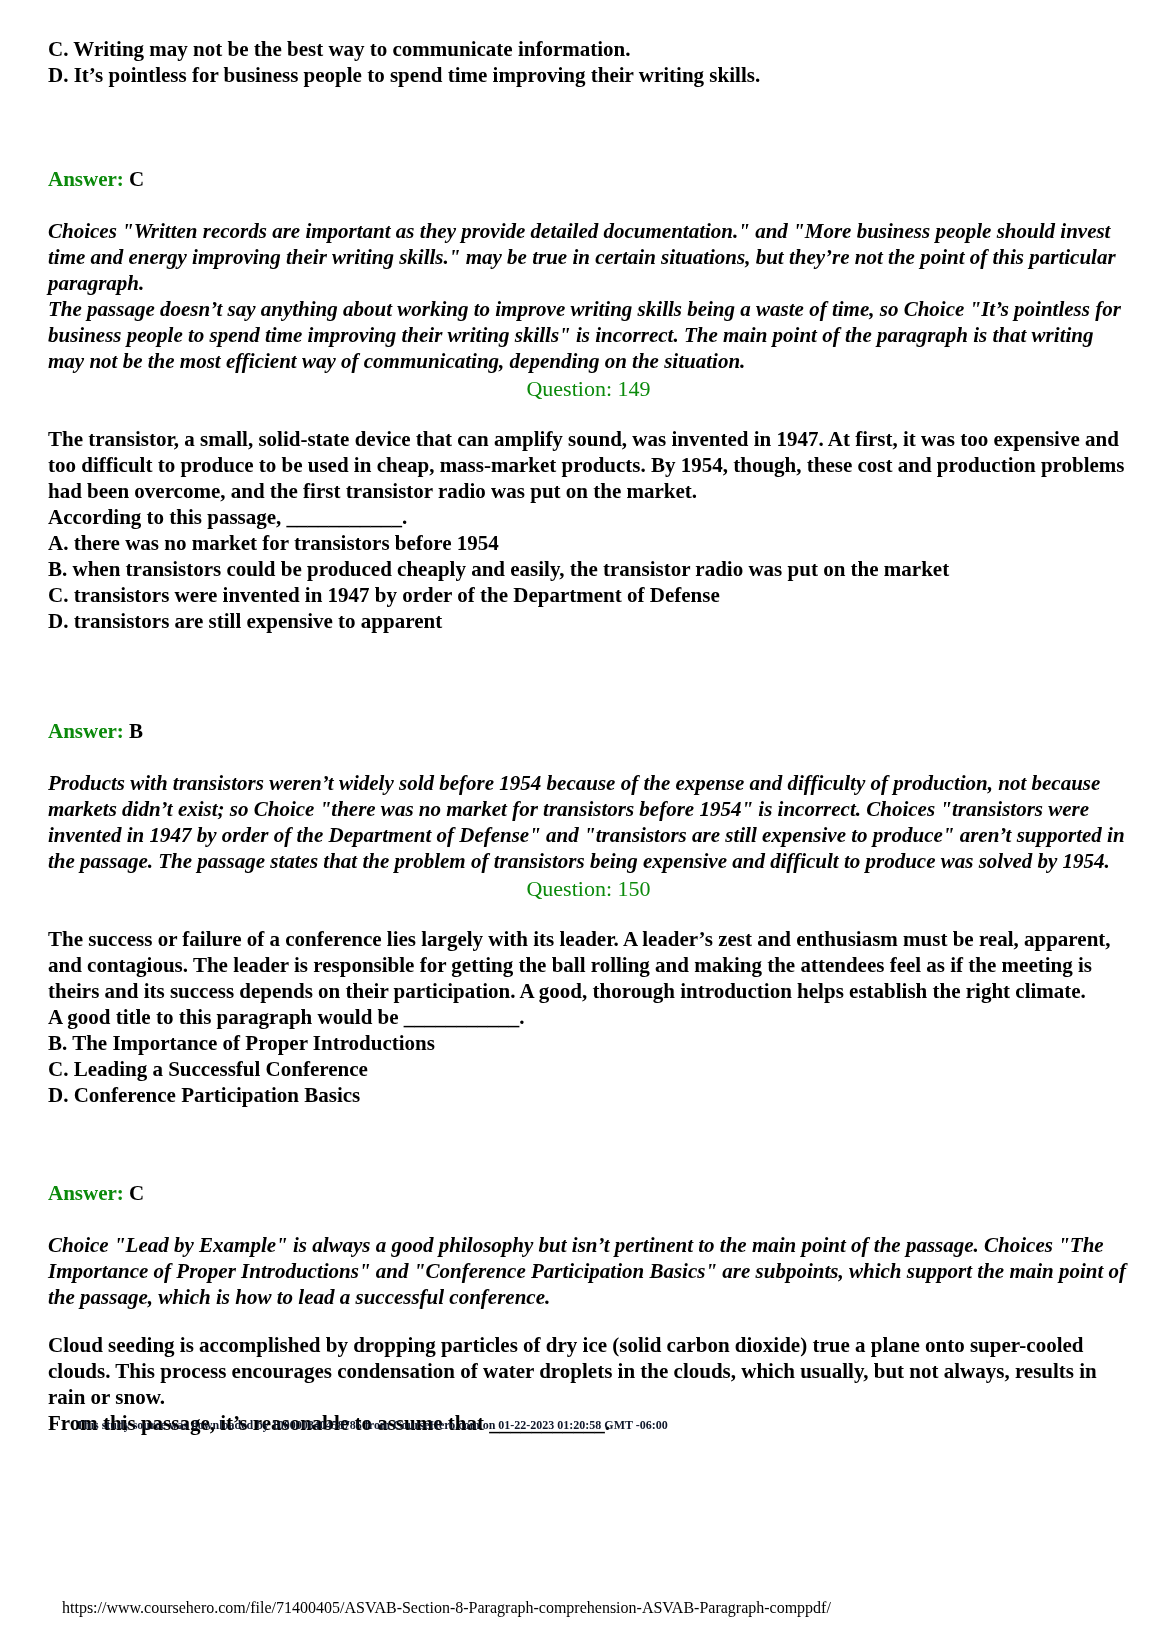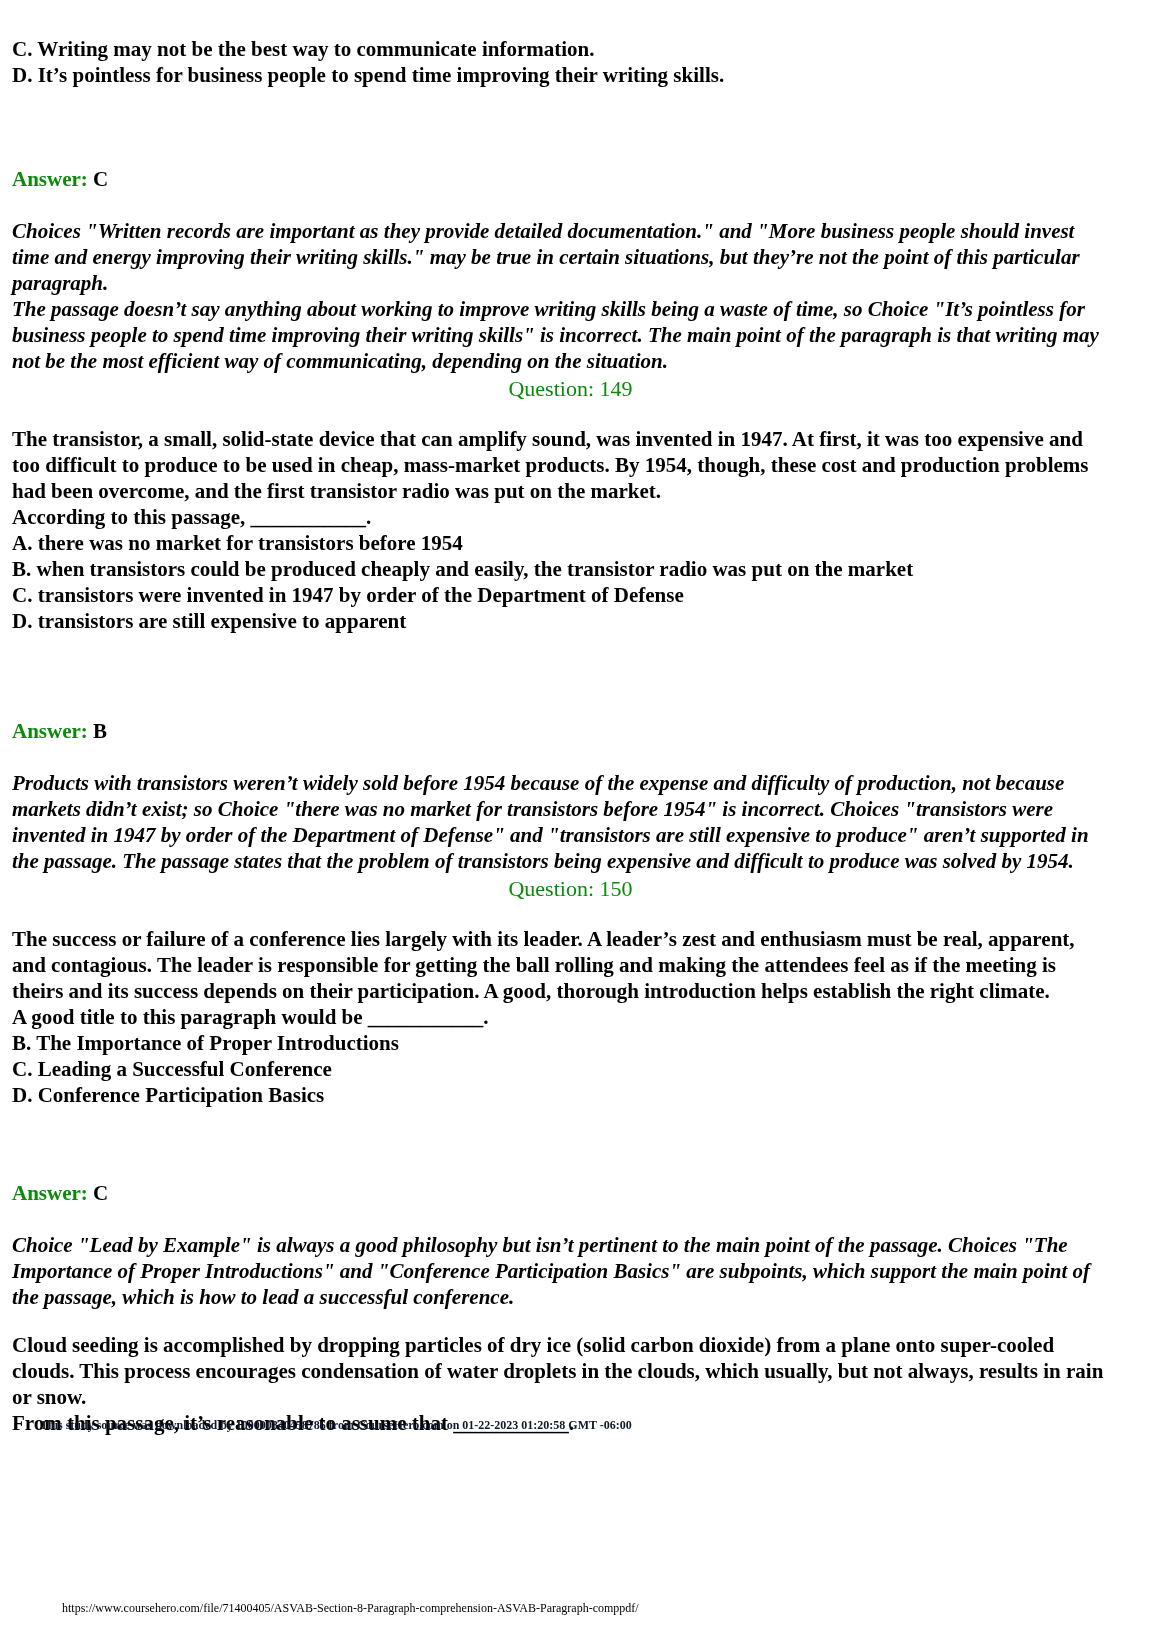--- a/index.html
+++ b/index.html
@@ -5,21 +5,21 @@
   html, body {
     margin: 0;
     padding: 0;
     background: #ffffff;
   }
   .page {
     position: relative;
     width: 1157px;
     height: 1638px;
     box-sizing: border-box;
-    padding: 36px 28px 0 12px;
+    padding: 36px 28px 0 48px;
     background: #ffffff;
     color: #000000;
     font-family: "Liberation Serif", "DejaVu Serif", serif;
     overflow: hidden;
   }
   .line, .para {
     margin: 0;
     font-size: 21px;
     line-height: 26px;
     max-width: 1099px;
@@ -48,21 +48,21 @@
     top: 6px;
     font-size: 12px;
     line-height: 18px;
     white-space: nowrap;
     color: #0f172a;
   }
   .footer {
     position: absolute;
     left: 62px;
     top: 1598px;
-    font-size: 12px;
+    font-size: 16px;
     line-height: 20px;
     white-space: nowrap;
     color: #000000;
   }
 </style>
 </head>
 <body>
 
 <main class="page">
 
@@ -93,21 +93,21 @@
   <p class="line">A good title to this paragraph would be ___________.</p>
   <p class="line bold">B. The Importance of Proper Introductions</p>
   <p class="line bold">C. Leading a Successful Conference</p>
   <p class="line bold">D. Conference Participation Basics</p>
 
   <p class="line gap-answer-3"><span class="green">Answer:</span> <span>C</span></p>
 
   <p class="para italic gap-expl">Choice "Lead by Example" is always a good philosophy but isn’t pertinent to the main point of the passage. Choices "The Importance of Proper Introductions" and "Conference Participation Basics" are subpoints, which support the main point of the passage, which is how to lead a successful conference.</p>
 
 
-  <p class="para gap-passage">Cloud seeding is accomplished by dropping particles of dry ice (solid carbon dioxide) from a plane onto super-cooled clouds. This process encourages condensation of water droplets in the clouds, which usually, but not always, results in rain or snow.</p>
+  <p class="para gap-passage">Cloud seeding is accomplished by dropping particles of dry ice (solid carbon dioxide) true a plane onto super-cooled clouds. This process encourages condensation of water droplets in the clouds, which usually, but not always, results in rain or snow.</p>
 
   <div class="line overlap">
     <span>From this passage, it’s reasonable to assume that ___________.</span>
     <span class="watermark">This study source was downloaded by 100000840458786 from CourseHero.com on 01-22-2023 01:20:58 GMT -06:00</span>
   </div>
 
   <div class="footer">https://www.coursehero.com/file/71400405/ASVAB-Section-8-Paragraph-comprehension-ASVAB-Paragraph-comppdf/</div>
 
 </main>
 

